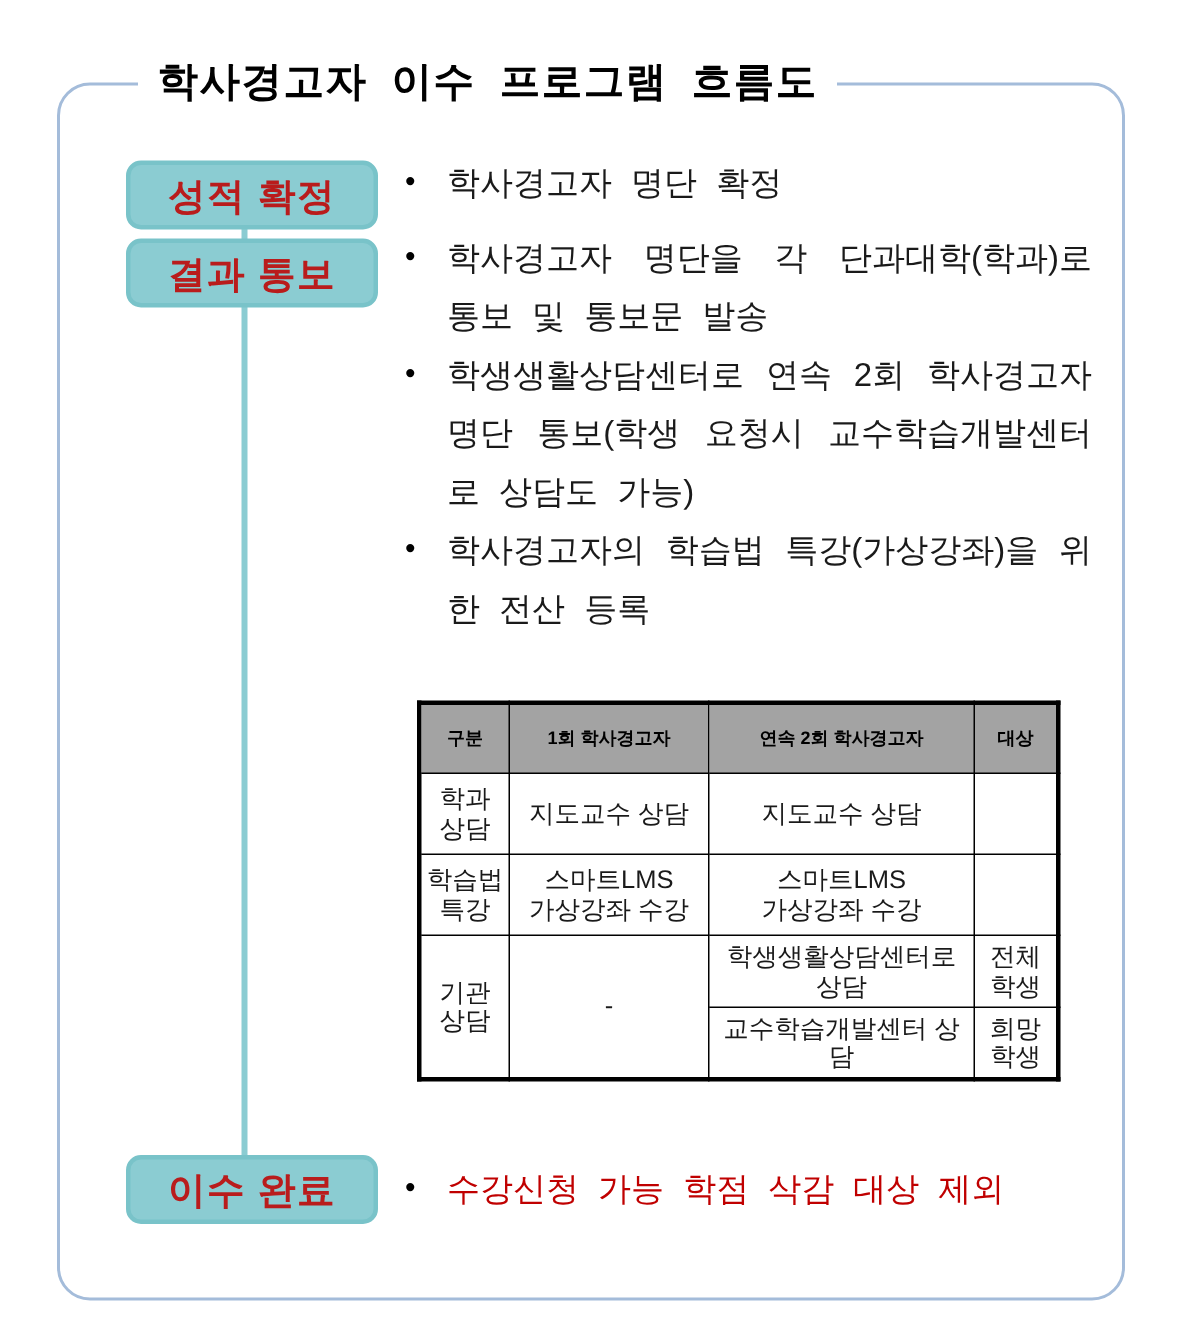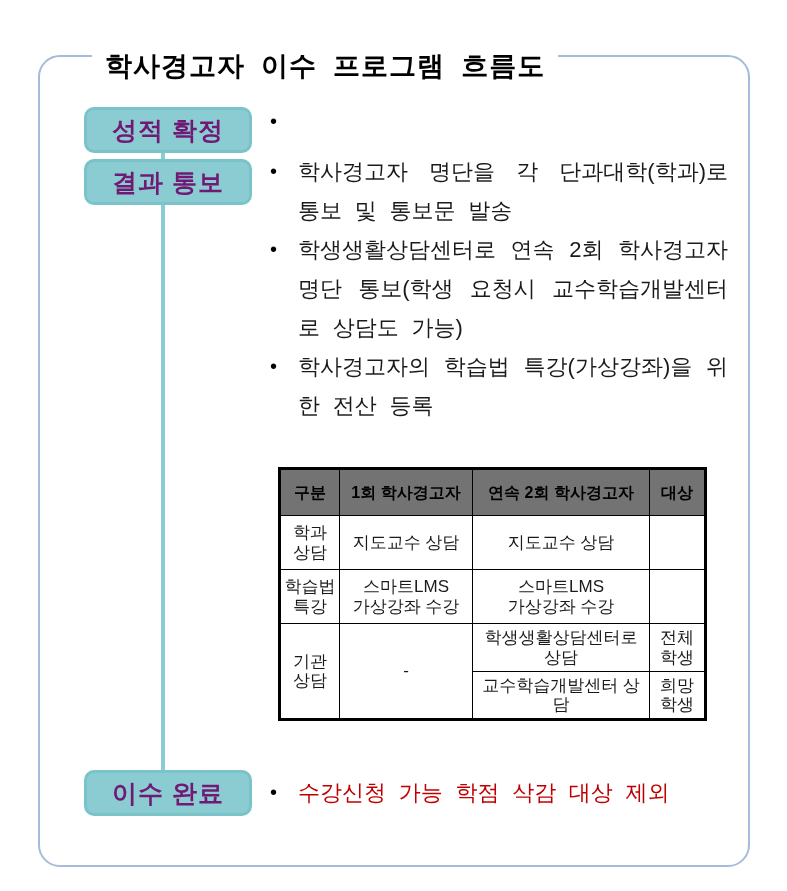--- a/index.html
+++ b/index.html
@@ -10,32 +10,31 @@
   
   .frame{
     position:absolute;left:38px;top:55px;width:708px;height:808px;
     border:2px solid #a4bcda;border-radius:22px;z-index:0;
   }
   .page-title{
     position:absolute;left:92px;top:36px;z-index:3;
     background:#fff;padding:0 13px;
     font-size:27px;font-weight:bold;color:#000;letter-spacing:1px;word-spacing:0.28em;
     white-space:nowrap;
-    margin-top:12px;
   }
   
   .connector{
     position:absolute;left:161px;top:130px;width:4px;height:655px;
     background:#8bccd2;z-index:1;
   }
   
   .step{
     position:absolute;left:84px;width:162px;height:40px;z-index:2;
     background:#8bccd2;border:3px solid #79c3c9;border-radius:10px;
-    color:#701a75;font-size:25px;font-weight:bold;letter-spacing:1px;
+    color:#b91c1c;font-size:25px;font-weight:bold;letter-spacing:1px;
     display:flex;align-items:center;justify-content:center;white-space:nowrap;
   }
   .step1{top:107px;}
   .step2{top:159px;}
   .step3{top:443px;}
   .step4{top:770px;}
   
   .notes{
     position:absolute;left:268px;width:460px;z-index:2;
   }
@@ -53,21 +52,21 @@
   
   .tbl-wrap{position:absolute;left:278px;top:467px;z-index:2;}
   table.sched{
     border-collapse:collapse;border:3px solid #000;table-layout:fixed;
   }
   table.sched th,table.sched td{
     border:1.6px solid #000;text-align:center;vertical-align:middle;
     white-space:pre-line;line-height:1.12;padding:0 2px;overflow:hidden;
   }
   table.sched th{
-    background:#737373;font-size:16px;font-weight:bold;color:#000;height:45px;
+    background:#a3a3a3;font-size:12px;font-weight:bold;color:#000;height:45px;
   }
   table.sched td{font-size:17px;color:#1a1a1a;}
   tr.r1{height:54px;}
   tr.r2{height:54px;}
   tr.r3{height:48px;}
   tr.r4{height:48px;}
   td.tight{line-height:0.88;}
 </style>
 </head>
 <body>
@@ -80,20 +79,21 @@
 
   <div class="connector"></div>
 
   <div class="step step1">성적 확정</div>
   <div class="step step2">결과 통보</div>
   <div class="step step4">이수 완료</div>
 
   <div class="notes notes1">
     <div class="note">
       <span class="dot">•</span>
+      <span>학사경고자 명단 확정</span>
     </div>
   </div>
 
   <div class="notes notes2">
     <div class="note">
       <span class="dot">•</span>
       <span>학사경고자 명단을 각 단과대학(학과)로 통보 및 통보문 발송</span>
     </div>
     <div class="note">
       <span class="dot">•</span>

